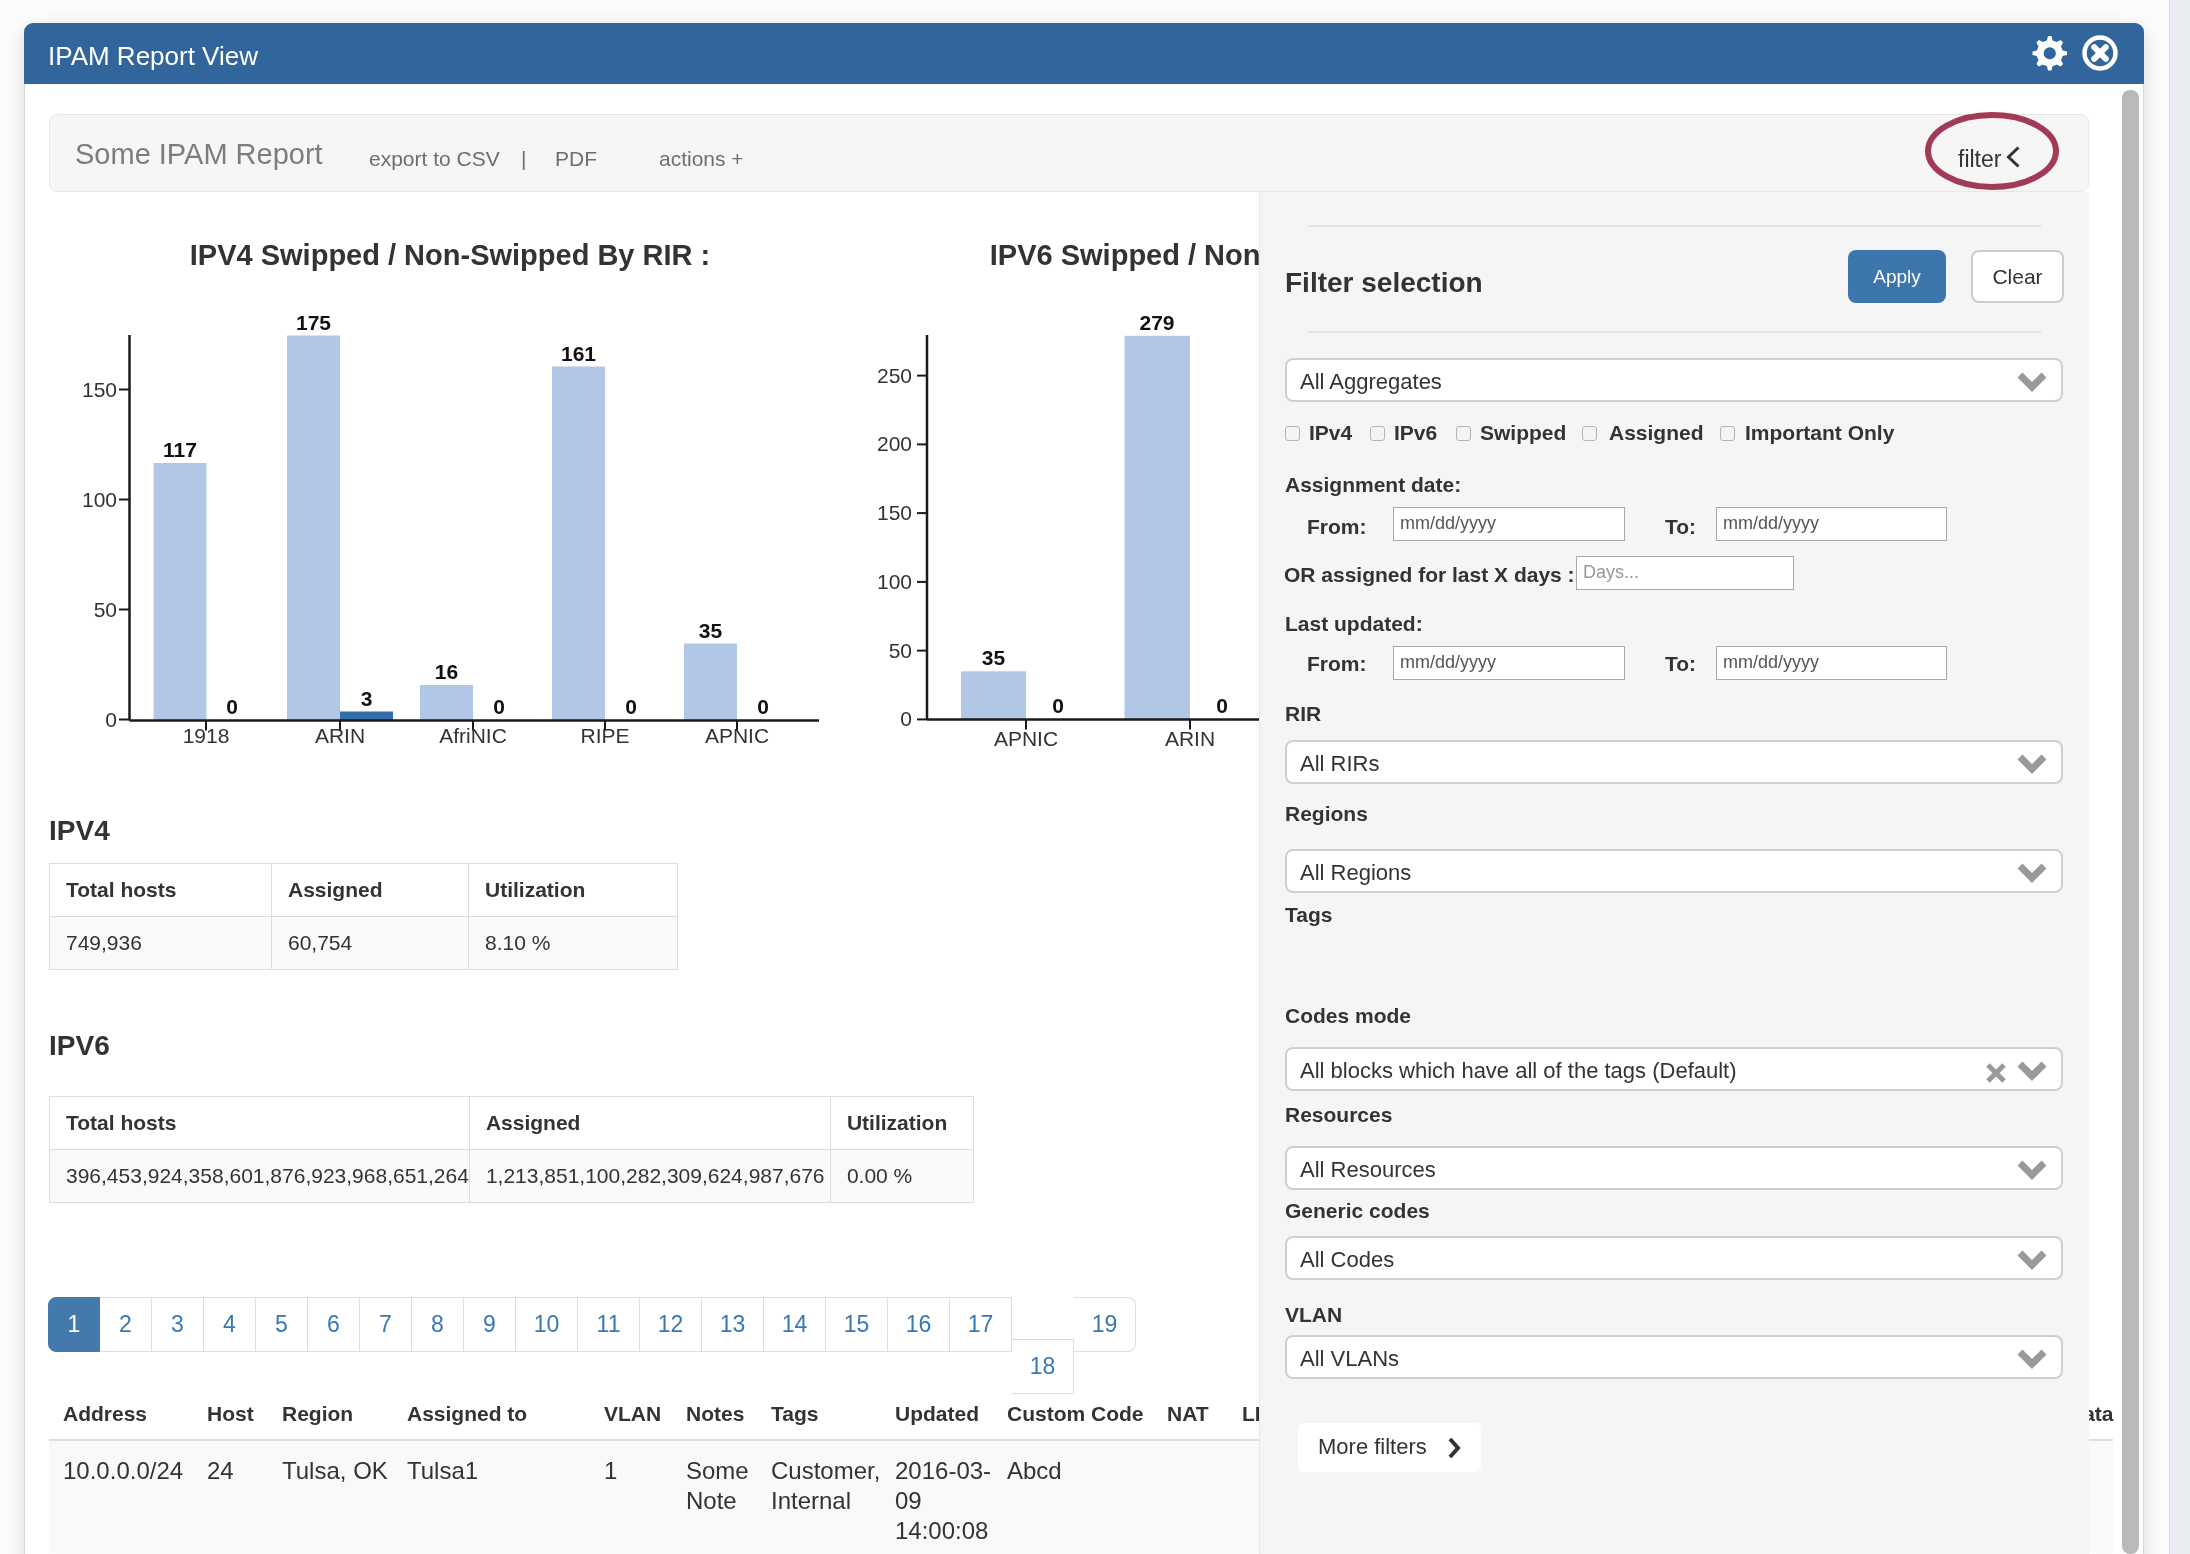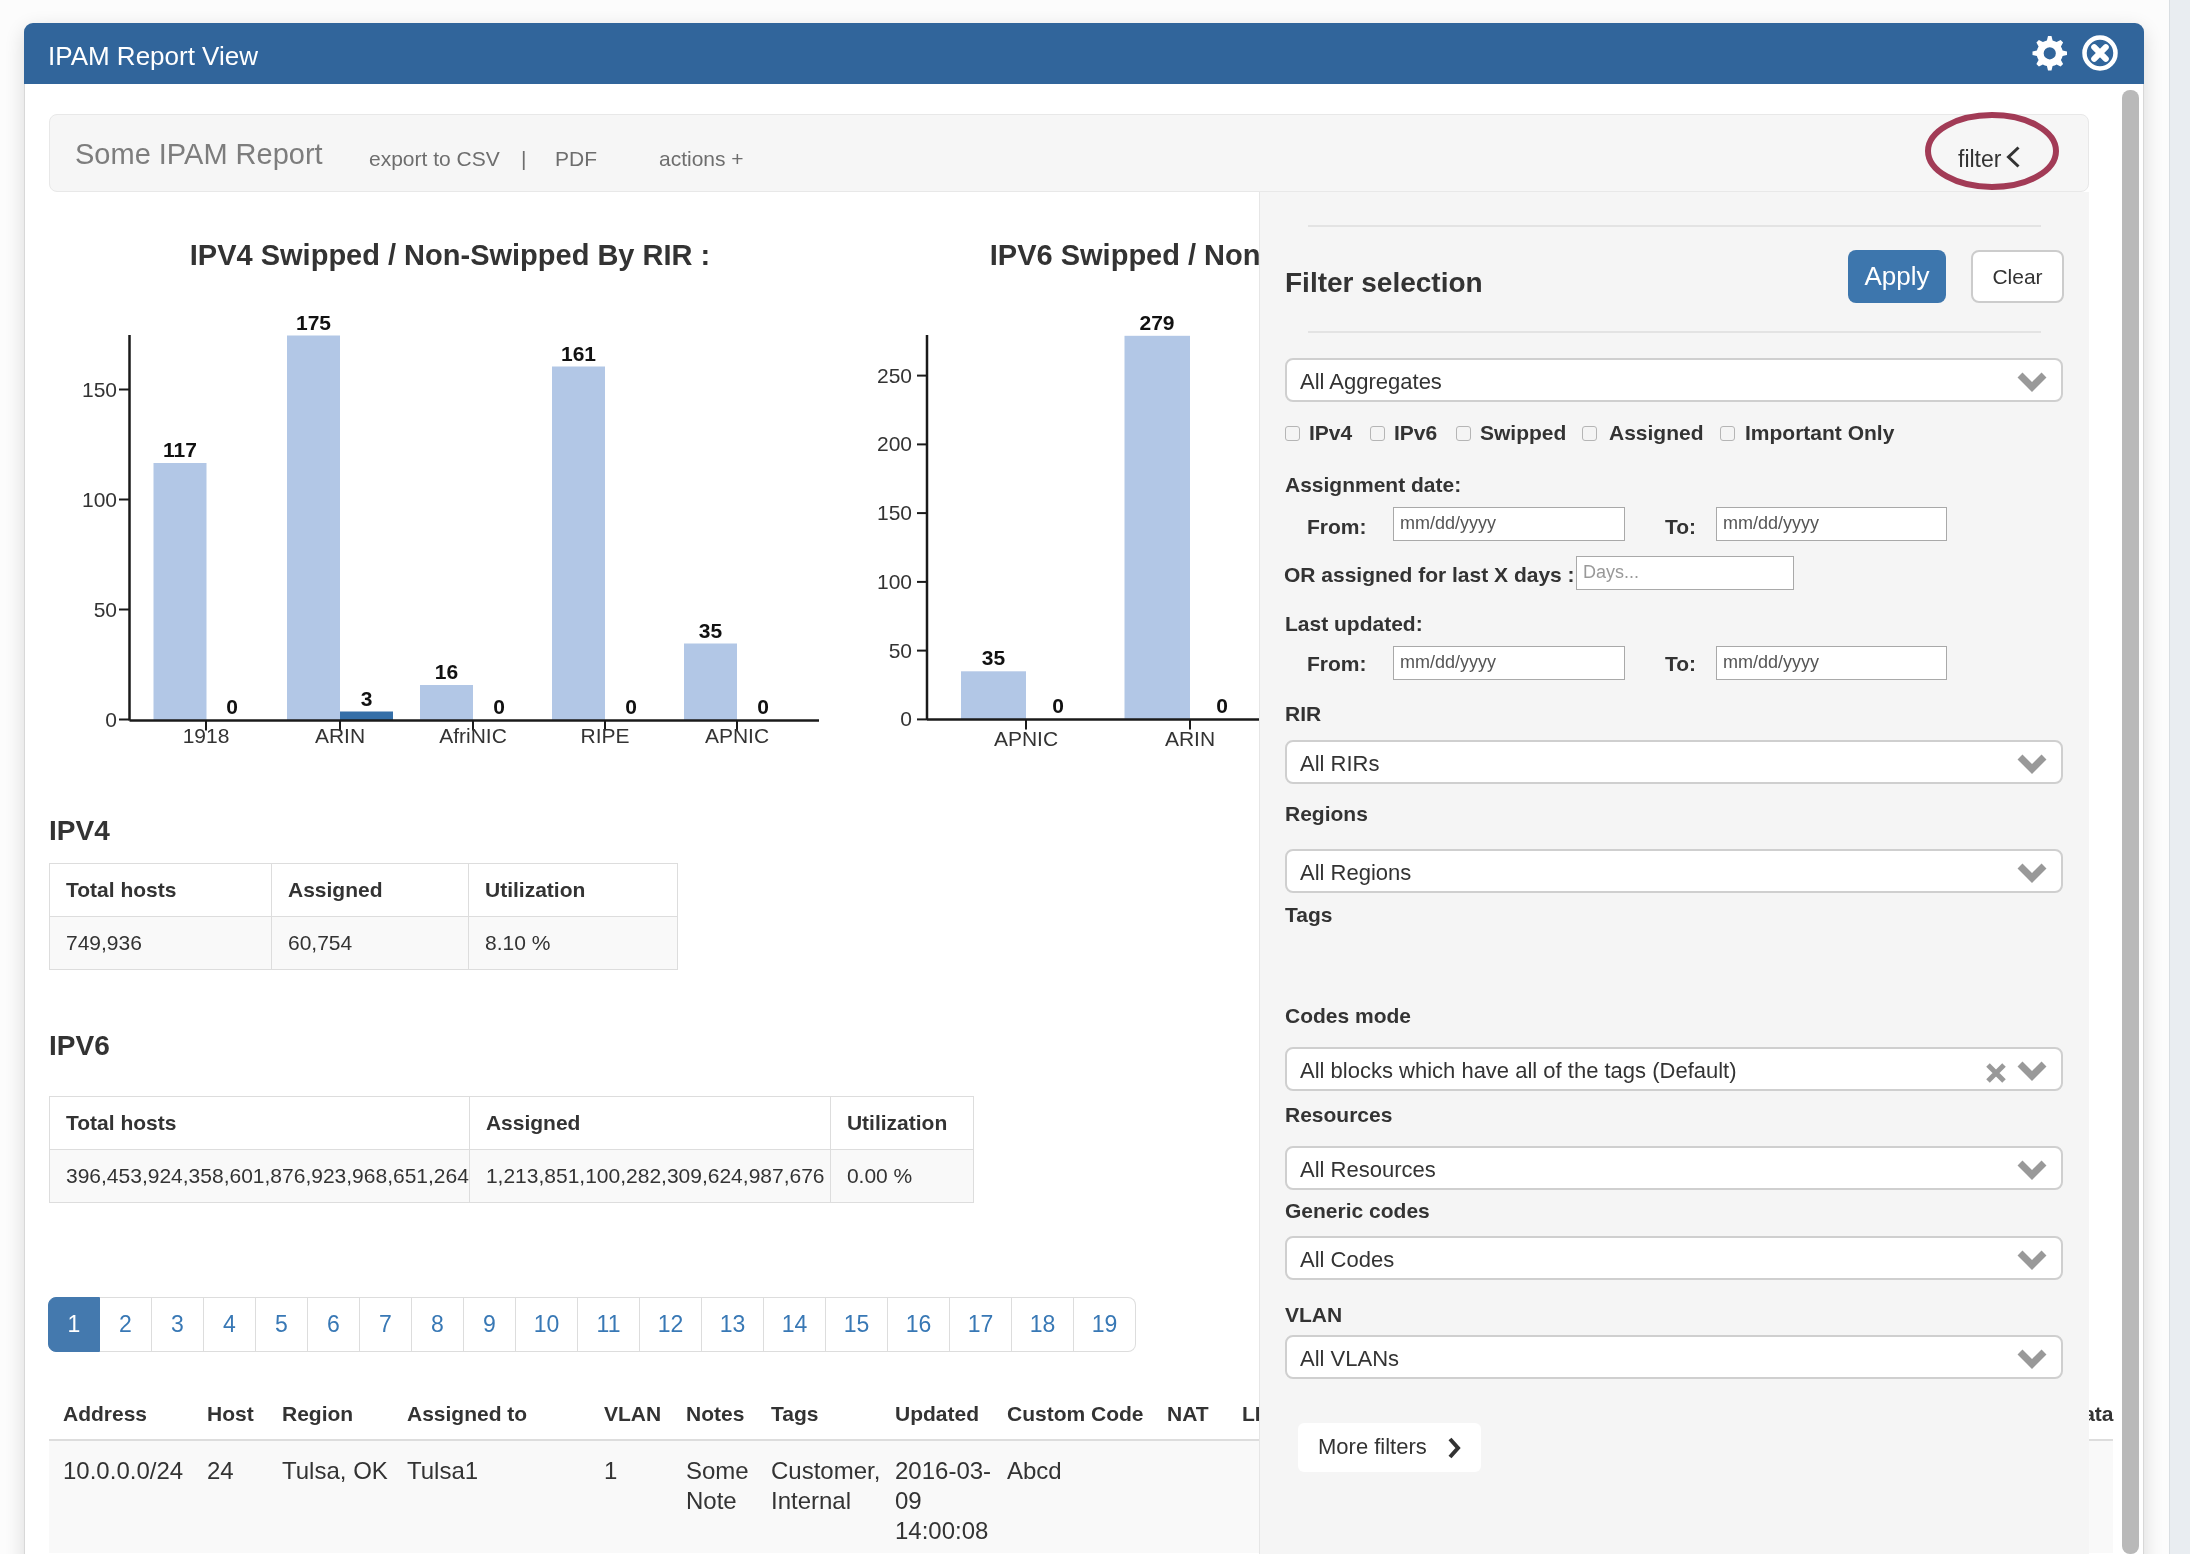--- a/index.html
+++ b/index.html
@@ -224,21 +224,21 @@
   <div class="pg" style="left:412px; width:52px;">8</div>
   <div class="pg" style="left:464px; width:52px;">9</div>
   <div class="pg" style="left:516px; width:62px;">10</div>
   <div class="pg" style="left:578px; width:62px;">11</div>
   <div class="pg" style="left:640px; width:62px;">12</div>
   <div class="pg" style="left:702px; width:62px;">13</div>
   <div class="pg" style="left:764px; width:62px;">14</div>
   <div class="pg" style="left:826px; width:62px;">15</div>
   <div class="pg" style="left:888px; width:62px;">16</div>
   <div class="pg" style="left:950px; width:62px;">17</div>
-  <div class="pg" style="left:1012px; width:62px;">18</div>
+  <div class="pg" style="left:1012px; width:62px;margin-top:42px;">18</div>
   <div class="pg last" style="left:1074px; width:62px;">19</div>
 
   <table id="dtable" class="abs">
     <tbody>
         <tr>
       <th style="width:144px;">Address</th>
       <th style="width:75px;">Host</th>
       <th style="width:125px;">Region</th>
       <th style="width:197px;">Assigned to</th>
       <th style="width:82px;">VLAN</th>
@@ -265,21 +265,21 @@
           <td></td>
           <td></td>
           <td></td>
     </tr>
   </tbody>
     </table>
 
   <div id="fpanel" class="abs">
     <div class="fhr" style="top:33px;"></div>
     <div class="flabel" style="left:25px; top:75px; font-size:28px;">Filter selection</div>
-    <div style="left:588px; top:58px; width:98px; height:53px; background:#3d76ad; border-radius:8px; color:#fff; font-size:26px; text-align:center; line-height:53px;">Apply</div>
+    <div style="left:588px; top:58px; width:98px; height:53px; background:#3d76ad; border-radius:8px; color:#fff; font-size:19px; text-align:center; line-height:53px;">Apply</div>
     <div style="left:711px; top:58px; width:93px; height:53px; background:#fff; border:2px solid #ccc; border-radius:8px; color:#333; font-size:21px; text-align:center; line-height:49px;">Clear</div>
     <div class="fhr" style="top:139px;"></div>
 
     <div class="fselect" style="top:166px;">
       <div class="stxt">All Aggregates</div>
       <svg style="right:14px; top:12px; position:absolute;" width="30" height="20" viewBox="0 0 30 20">
           <path d="M3 3 L15 15 L27 3" fill="none" stroke="#999" stroke-width="7"></path>
         </svg>
     </div>
 

